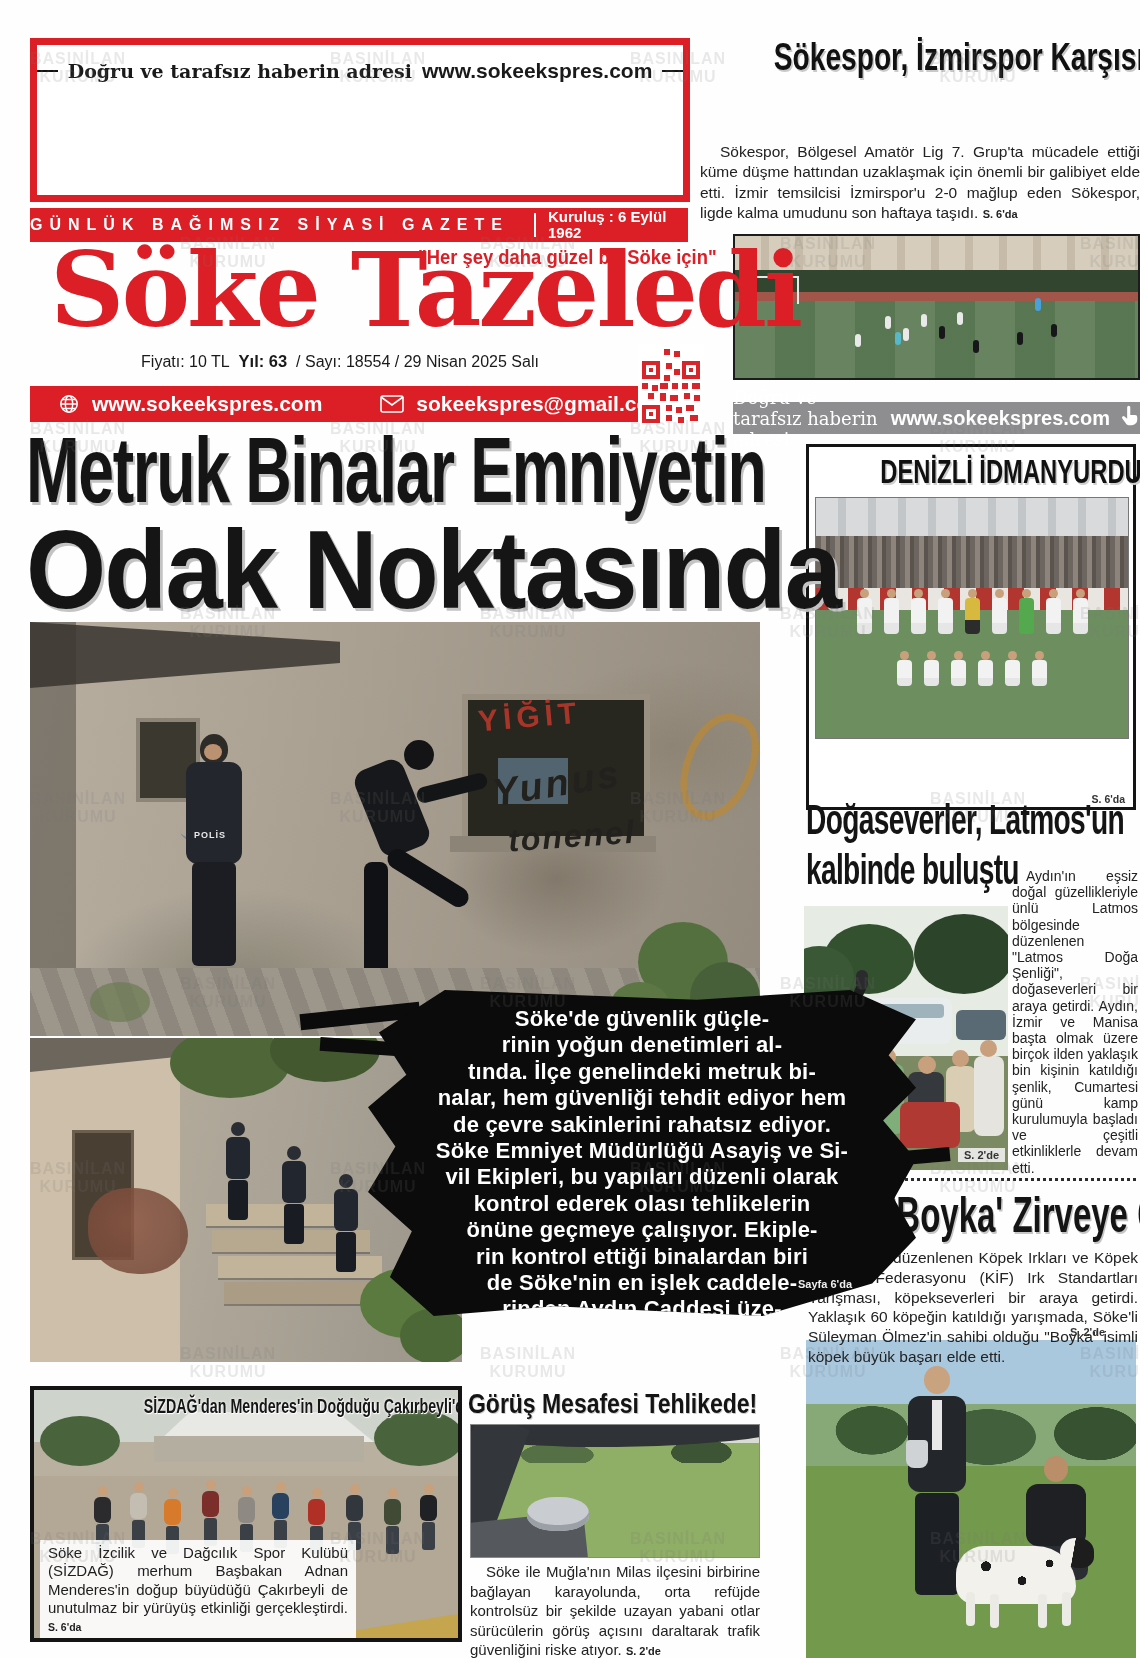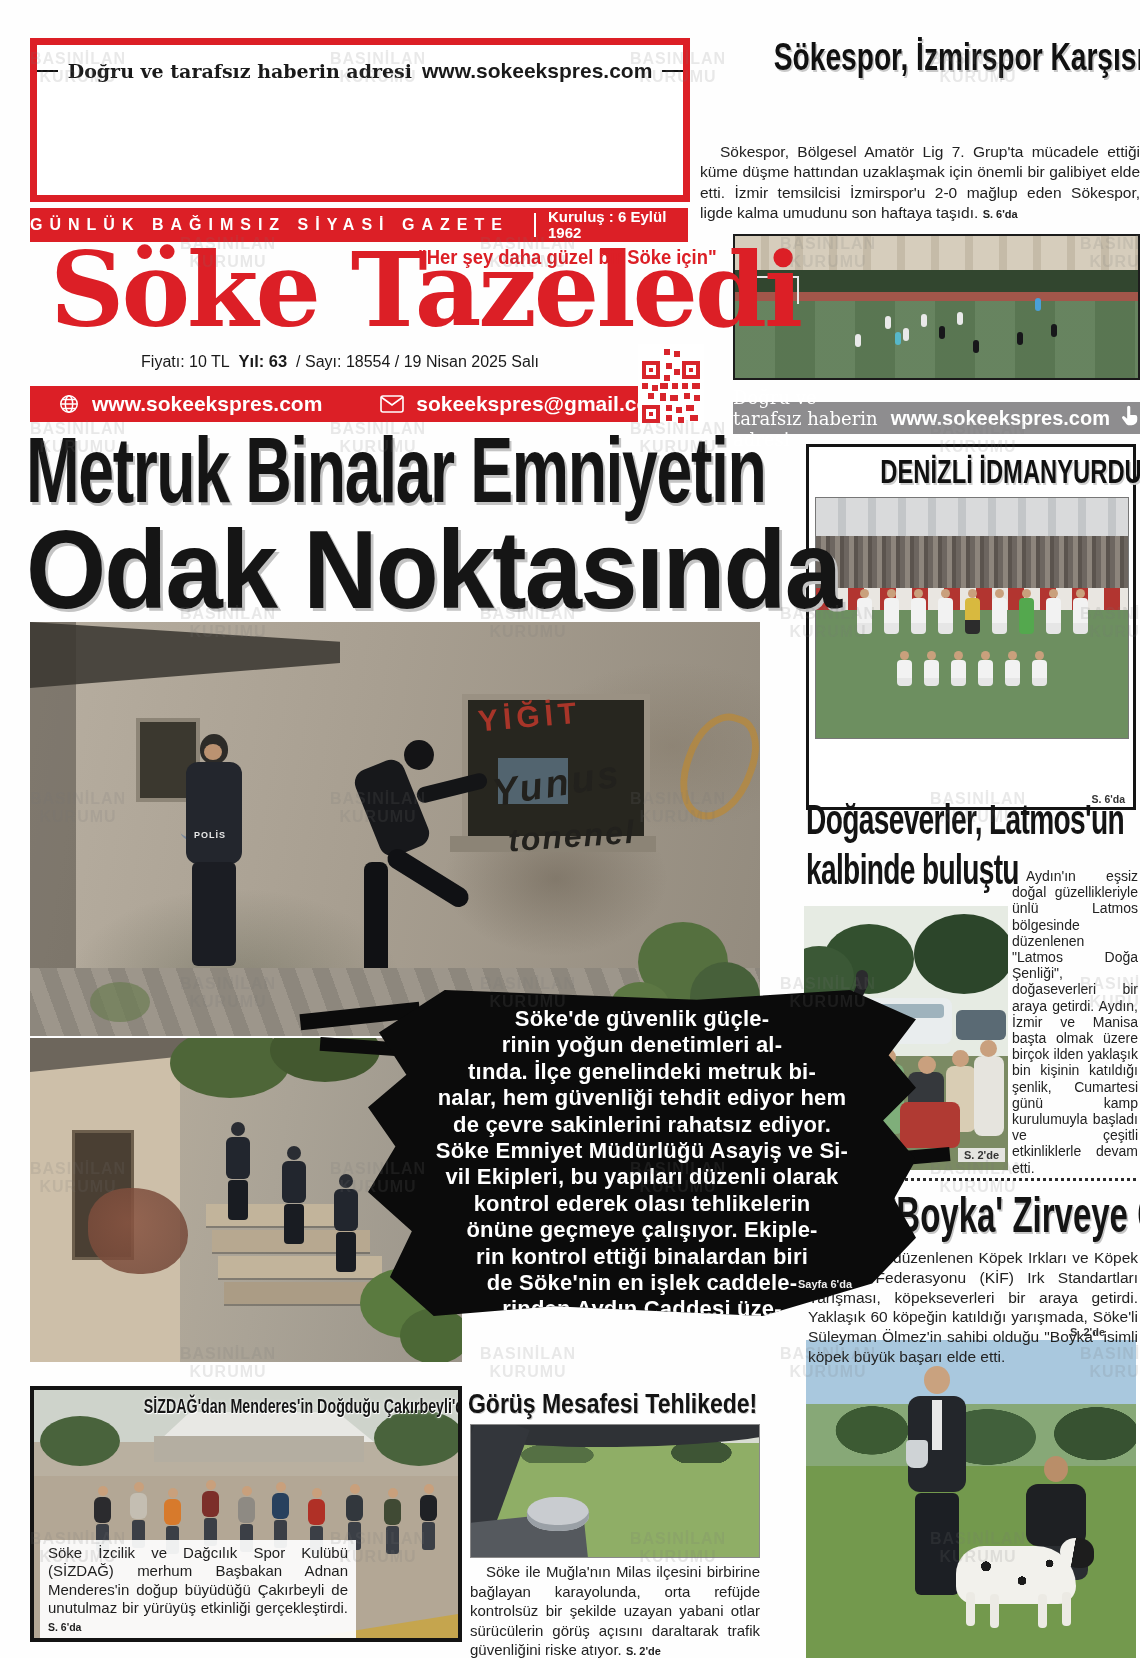--- a/index.html
+++ b/index.html
@@ -344,21 +344,21 @@
     <span class="l">GÜNLÜK BAĞIMSIZ SİYASİ GAZETE</span>
     <span class="d"></span>
     <span class="r">Kuruluş : 6 Eylül 1962</span>
   </div>
 
   <div class="abs" id="mast-title">Söke Tazeledi</div>
   <div class="abs" id="mast-tagline"><span class="cx" style="transform:scaleX(.92)">"Her şey daha güzel bir Söke için"</span></div>
   <div class="abs" id="mast-info">
     <span>Fiyatı: 10 TL</span>&nbsp;
     <b>Yıl: 63</b>&nbsp;
-    <span>/  Sayı: 18554 / 19 Nisan 2025 Salı</span>
+    <span>/  Sayı: 18554 / 29 Nisan 2025 Salı</span>
   </div>
 
   <div class="abs" id="contactbar">
     <span>
         <svg width="22" height="22" viewBox="0 0 24 24" fill="none" stroke="#fff" stroke-width="1.6">
           <circle cx="12" cy="12" r="9"></circle>
           <ellipse cx="12" cy="12" rx="4" ry="9"></ellipse>
           <path d="M3 12h18M4.5 7h15M4.5 17h15"></path>
         </svg>
       </span>

